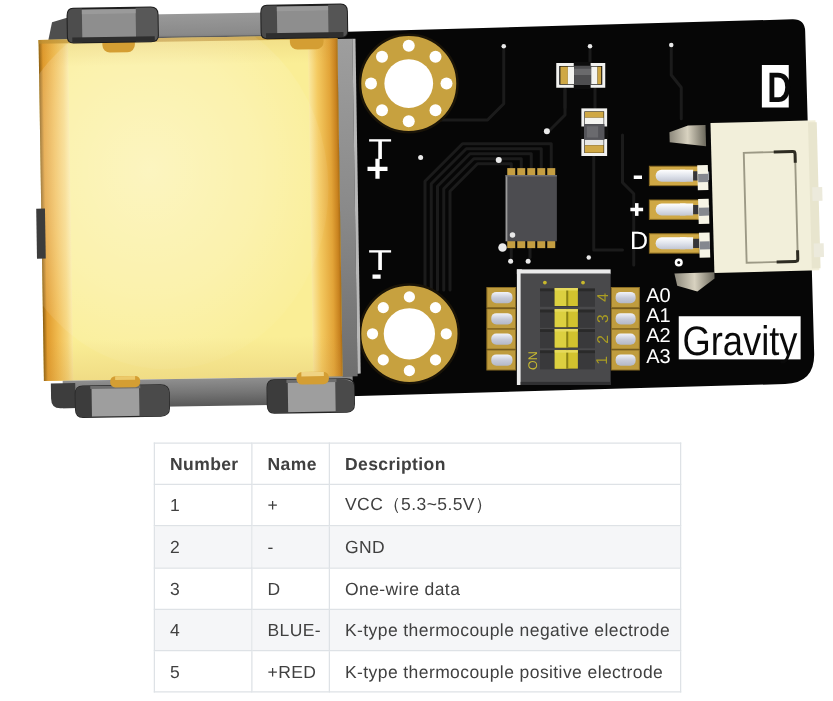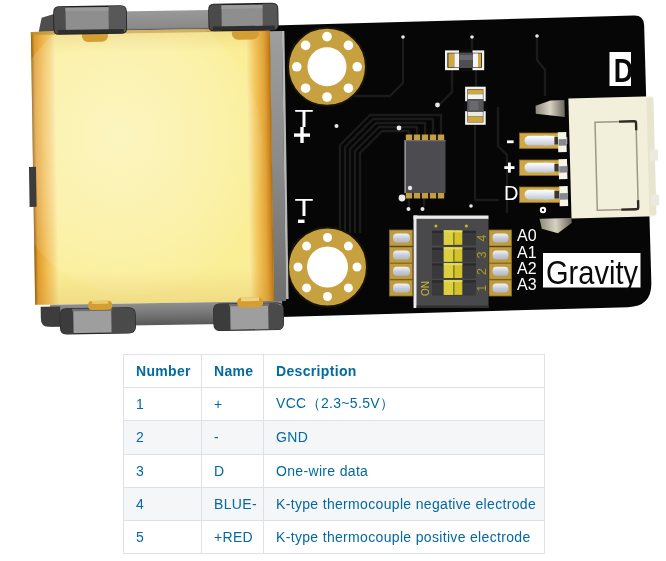--- a/index.html
+++ b/index.html
@@ -1,18 +1,18 @@
 <!DOCTYPE html>
 <html><head>
 <meta charset="utf-8">
 <style>
 html,body{margin:0;padding:0;background:#fff;width:666px;height:561px;overflow:hidden}
 *{box-sizing:border-box}
 .wrap{position:relative;width:666px;height:561px;font-family:"Liberation Sans",sans-serif}
-table{position:absolute;left:123px;top:354px;border-collapse:collapse;table-layout:fixed;width:421px;font-family:"Liberation Sans",sans-serif;font-size:14px;letter-spacing:0.33px;color:#0369a1}
+table{position:absolute;left:123px;top:354px;border-collapse:collapse;table-layout:fixed;width:421px;font-family:"Liberation Sans",sans-serif;font-size:14px;letter-spacing:0.33px;color:#404040}
 td,th{border:1px solid #dee2e6;padding:0 0 0 12px;height:33.2px;text-align:left;vertical-align:middle;font-weight:normal;overflow:hidden;white-space:nowrap}
 th{font-weight:bold}
 tbody tr:nth-child(even){background:#f5f6f8}
 </style>
 </head>
 <body>
 <div class="wrap">
 <svg width="666" height="350" viewBox="0 0 666 350" xmlns="http://www.w3.org/2000/svg">
 <defs>
 <linearGradient id="goldL" x1="0" y1="0" x2="1" y2="0">
@@ -404,21 +404,21 @@
   <tr>
           <th>Number</th>
           <th>Name</th>
           <th>Description</th>
         </tr>
  </thead>
  <tbody>
   <tr>
           <td>1</td>
           <td>+</td>
-          <td>VCC（2.3~5.5V）</td>
+          <td>VCC（5.3~5.5V）</td>
         </tr>
   <tr>
           <td>2</td>
           <td>-</td>
           <td>GND</td>
         </tr>
   <tr>
           <td>3</td>
           <td>D</td>
           <td>One-wire data</td>

